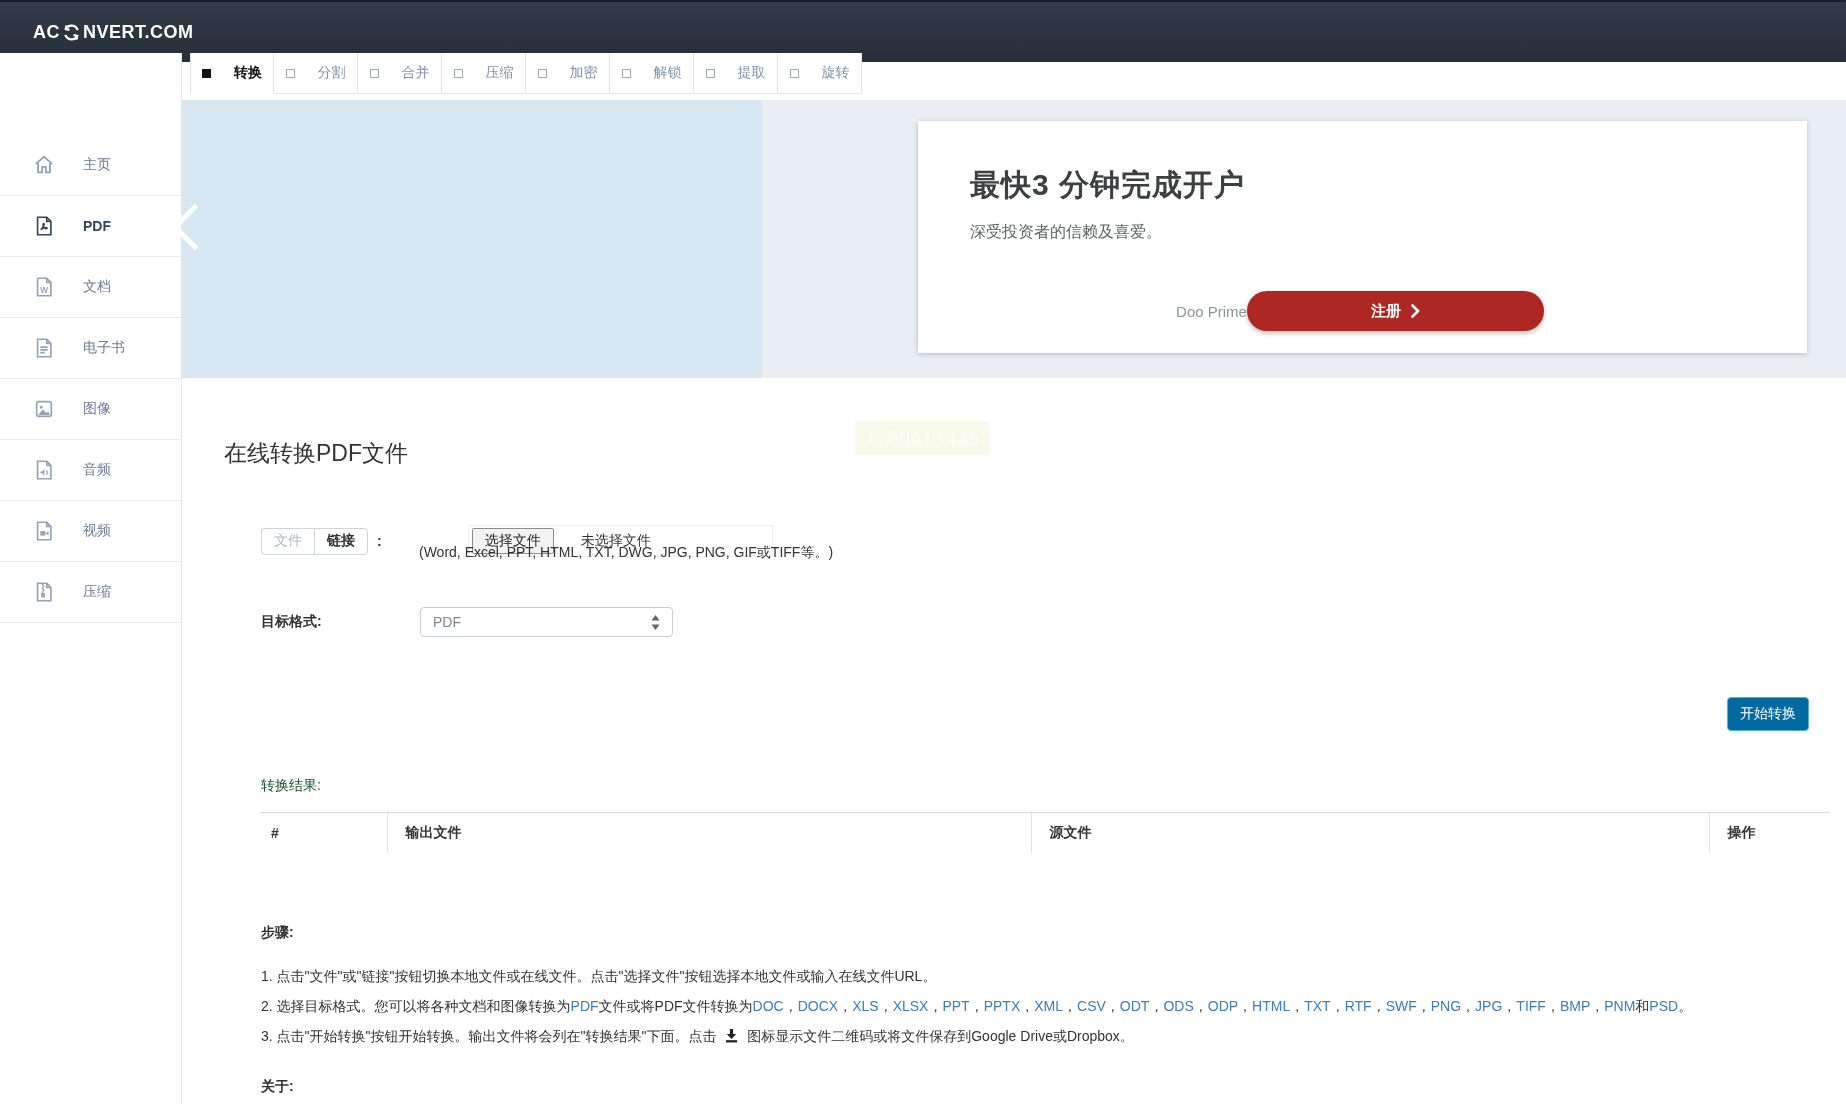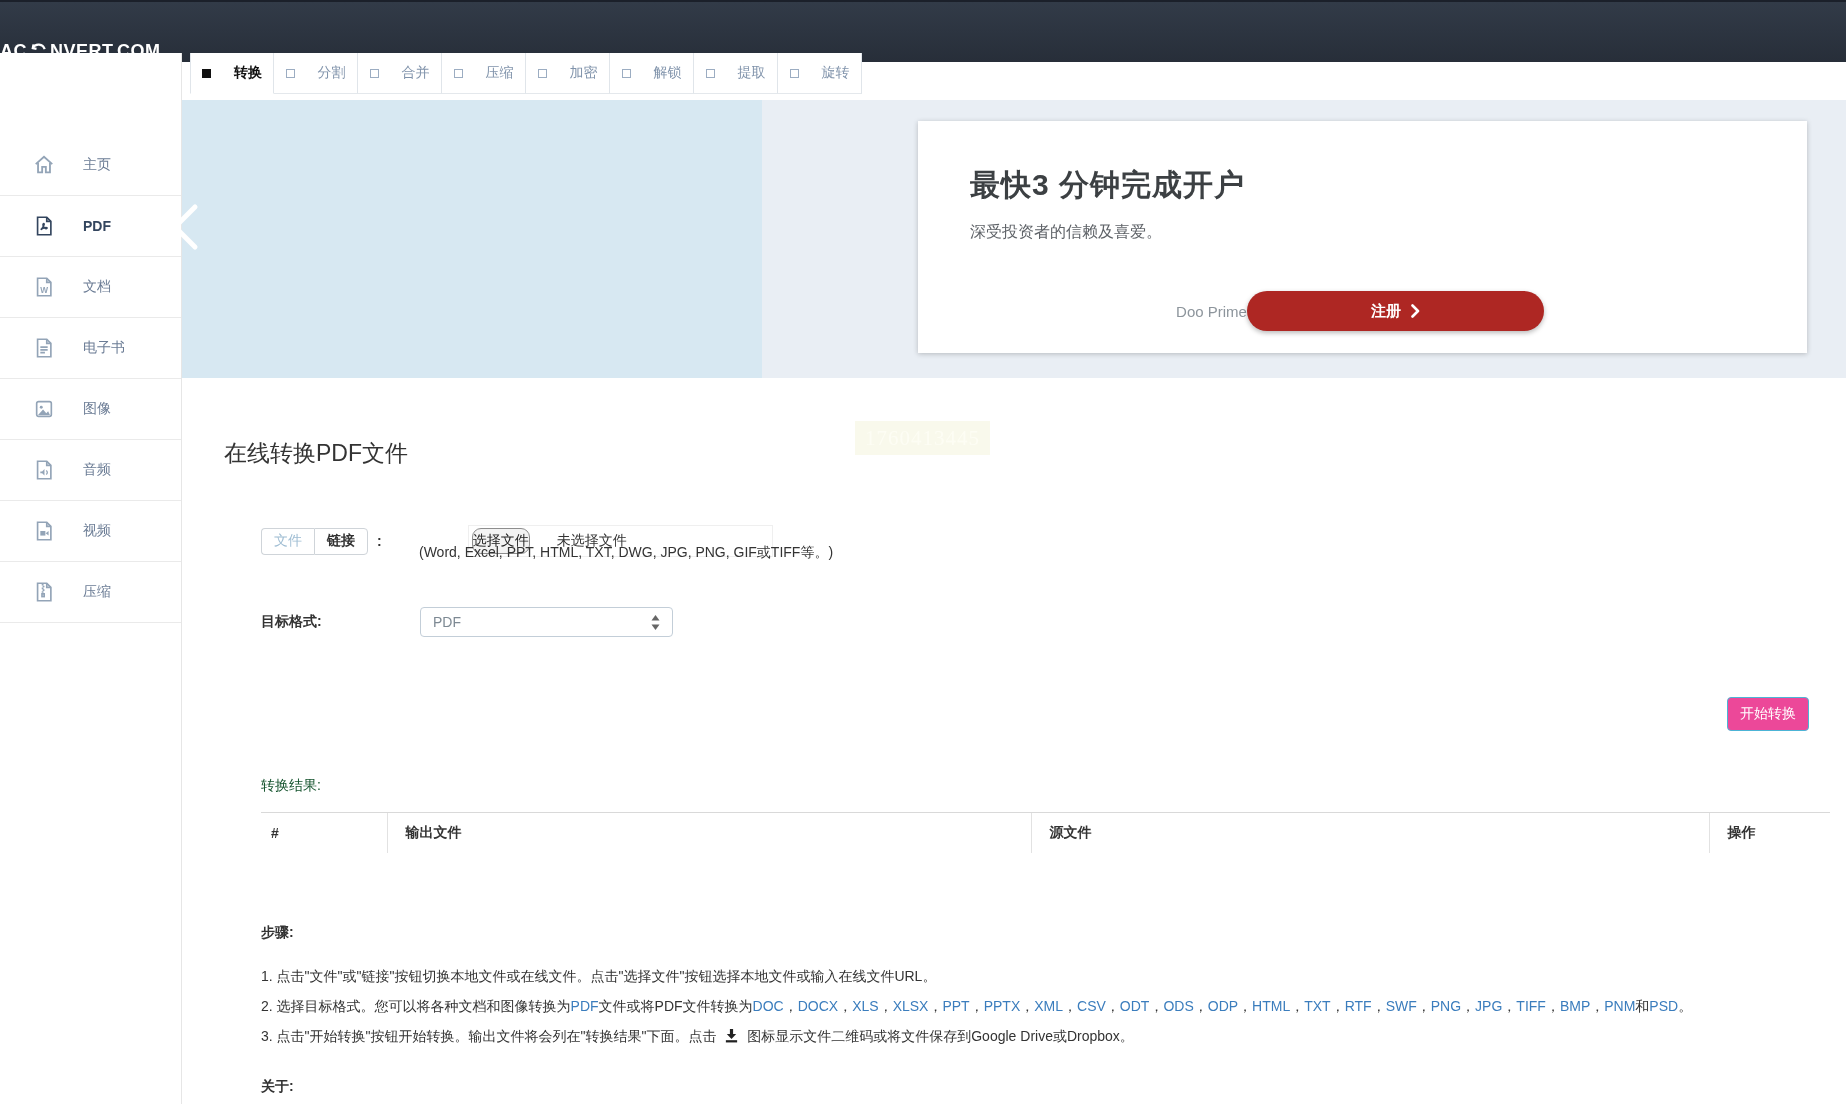--- a/index.html
+++ b/index.html
@@ -7,21 +7,21 @@
   body {
     font-family:"Liberation Sans","DejaVu Sans",sans-serif;
     background:#fff; color:#333; position:relative; overflow:hidden;
     font-size:14px;
   }
   
   .navbar {
     position:absolute; left:0; top:0; width:1846px; height:62px;
     background:linear-gradient(#323b48,#272e39);
     border-top:2px solid #1b202a;
-    display:flex; align-items:flex-end; 
+    display:flex; align-items:center; padding-left:33px;
   }
   .logo { display:flex; align-items:center; color:#fff; font-size:18px; font-weight:bold; letter-spacing:.5px; cursor:pointer; }
   .logo svg { margin:0 2px; }
   
   .tabbar { position:absolute; left:190px; top:53px; height:41px; display:flex; background:#fff; }
   .tab {
     width:84px; height:41px; display:flex; align-items:center; justify-content:center; gap:23px;
     border-right:1px solid #e0e5ea; border-bottom:1px solid #e4e8ec;
     color:#8093ab; font-size:14px; cursor:pointer; background:#fff;
   }
@@ -72,35 +72,35 @@
   .toggle-group { display:flex; }
   .tg-btn {
     height:27px; padding:0 12px; background:#fff; border:1px solid #cfd4d9; font-size:14px;
     display:flex; align-items:center; font-family:inherit; cursor:pointer;
   }
   .tg-btn.file { border-radius:4px 0 0 4px; color:#9fbdd3; border-right:none; }
   .tg-btn.link { border-radius:0 4px 4px 0; color:#333; font-weight:bold; }
   .src-colon { margin-left:9px; font-weight:bold; color:#333; }
   .file-wrap { margin-left:86px; display:flex; align-items:center; border:1px solid #efefef; padding:2px 3px; min-width:305px; }
   .choose-btn {
-    border:1px solid #8e8e8e; background:#f3f3f3; border-radius:9px; padding:3px 0;
+    border:1px solid #8e8e8e; background:#f3f3f3; border-radius:2px; padding:3px 12px;
     font-size:14px; color:#222; cursor:pointer; font-family:inherit;
   }
   .file-status { margin-left:27px; color:#333; }
   .hint { position:absolute; left:237px; top:166px; color:#333; }
   .row-format { position:absolute; left:79px; top:229px; display:flex; align-items:center; }
   .fmt-label { font-weight:bold; color:#333; width:159px; }
   .select {
     width:253px; height:30px; border:1px solid #c3ced8; border-radius:4px; background:#fff;
     display:flex; align-items:center; justify-content:space-between; padding:0 12px;
     color:#7d8993; cursor:pointer;
   }
   .convert-btn {
     position:absolute; left:1545px; top:319px; width:82px; height:34px;
-    background:#ec4899; border:1px solid #4cb4d6; border-radius:4px;
+    background:#0369a1; border:1px solid #4cb4d6; border-radius:4px;
     color:#fff; font-size:14px; cursor:pointer; font-family:inherit;
   }
   .results-label { position:absolute; left:79px; top:399px; font-weight:normal; color:#14532d; }
   .results-table { position:absolute; left:79px; top:434px; width:1569px; border-collapse:collapse; }
   .results-table th {
     border-top:1px solid #d9d9d9; border-left:1px solid #e2e2e2;
     text-align:left; font-size:14px; color:#333; padding:11px 18px; font-weight:bold;
   }
   .results-table th:first-child { border-left:none; padding-left:10px; }
   .col-num { width:126px; } .col-out { width:644px; } .col-src { width:678px; } .col-op { width:121px; }

